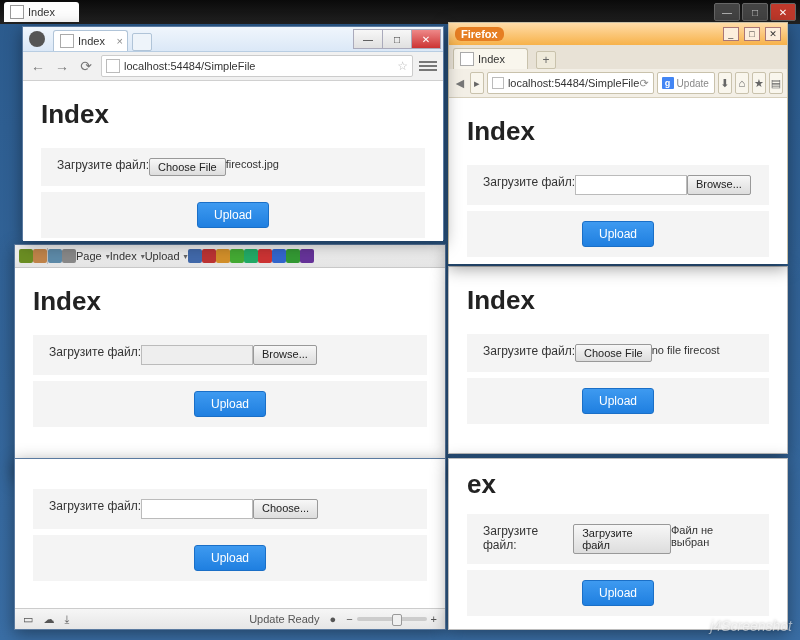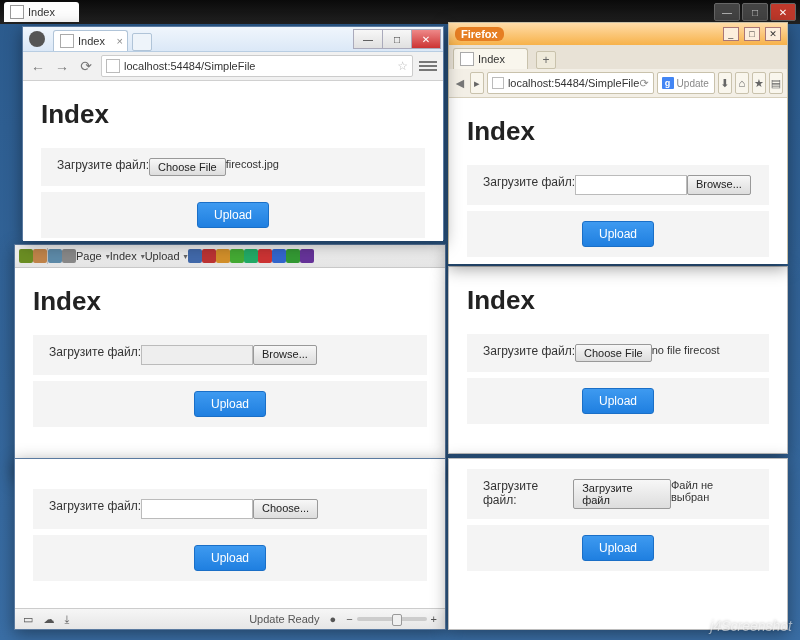--- a/index.html
+++ b/index.html
@@ -152,20 +152,21 @@
         <span class="filelabel">no file firecost</span>
       </div>
       <div class="row center">
         <span class="upload">Upload</span>
       </div>
     </div>
   </div>
 
   <div class="win" style="left:448px;top:458px;width:338px;height:170px;border-color:#bcbcbc">
     <div class="page" style="height:100%;box-sizing:border-box">
+      <h2 style="margin:0 0 14px">ex</h2>
       <div class="row">
         <span class="lbl">Загрузите файл:</span>
         <span class="filebtn">Загрузите файл</span>
         <span class="filelabel">Файл не выбран</span>
       </div>
       <div class="row center">
         <span class="upload">Upload</span>
       </div>
     </div>
   </div>

